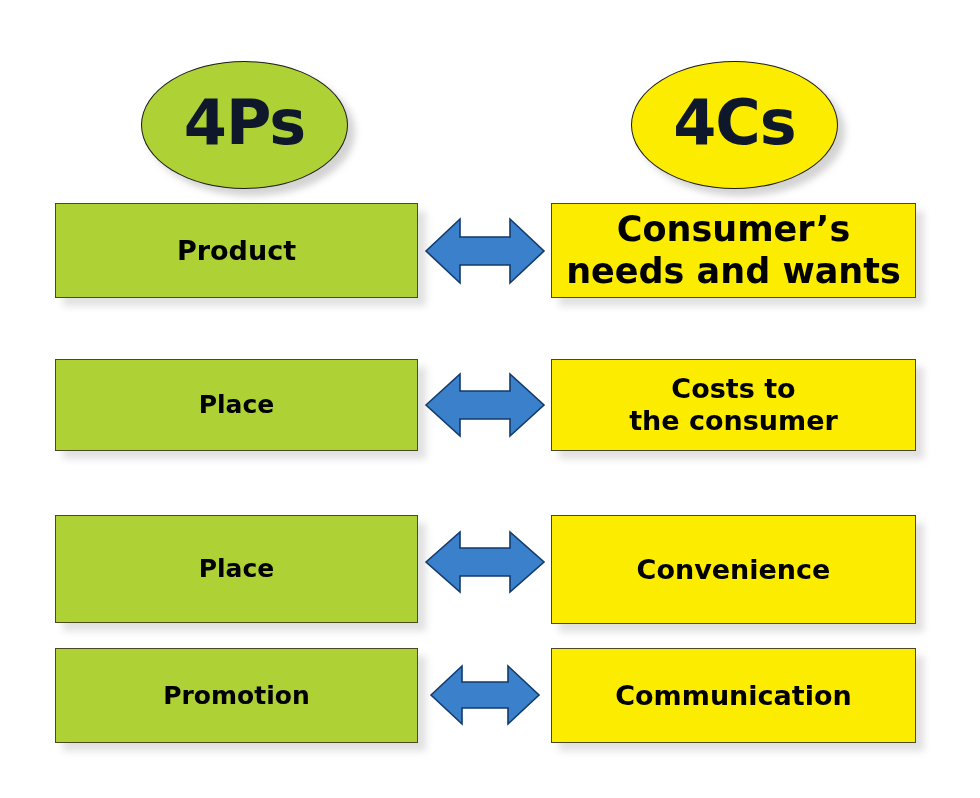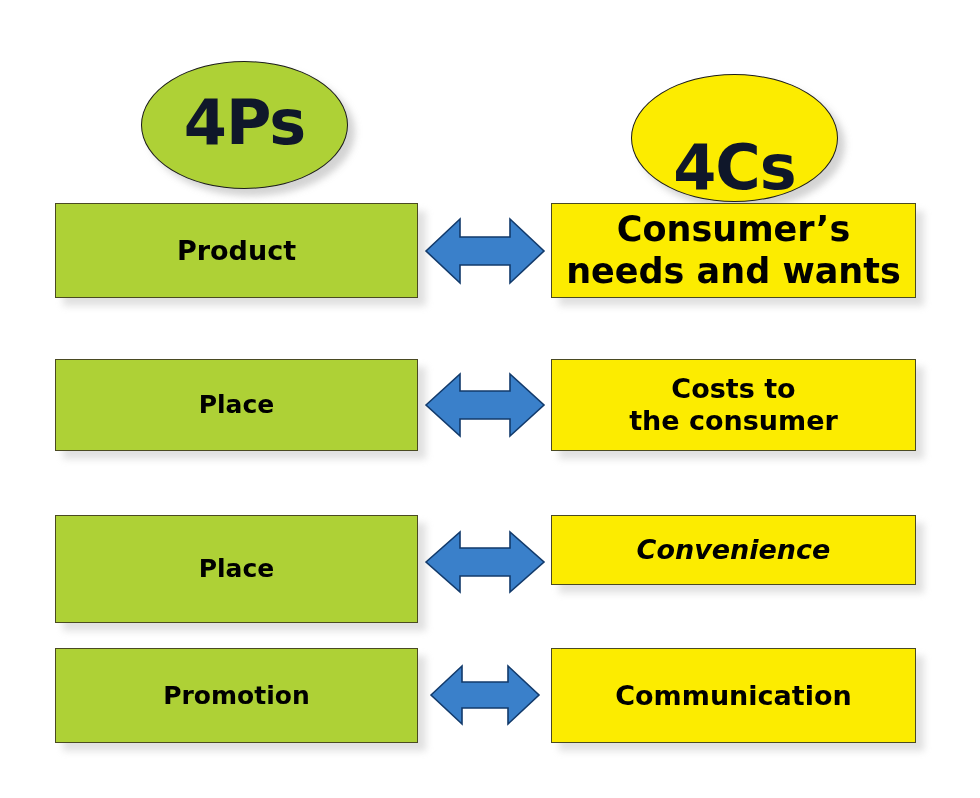--- a/index.html
+++ b/index.html
@@ -39,24 +39,23 @@
     transform: translateY(-2px);
   }
   #ellipse-ps {
     left: 141px;
     top: 61px;
     width: 207px;
     height: 128px;
   }
   #ellipse-cs {
     left: 631px;
-    top: 74px;
+    top: 61px;
     width: 207px;
     height: 128px;
-    align-items: flex-end;
   }
 
   
   .row {
     position: absolute;
     left: 0;
     width: 980px;
   }
 
   .concept-box {
@@ -142,21 +141,21 @@
     <div class="concept-box box-left" style="background:#aed136; top:515px; height:108px;">
       <div class="box-label" style="font-size:25px;">Place</div>
     </div>
 
     <div class="arrow-wrap" style="left:424px; top:527px; width:122px; height:70px;">
       <svg width="122" height="70" viewBox="0 0 122 70">
         <polygon points="2,35 36,5 36,21 86,21 86,5 120,35 86,65 86,49 36,49 36,65" fill="#3a80ca" stroke="#123a6b" stroke-width="1.6" stroke-linejoin="miter"></polygon>
       </svg>
     </div>
 
-    <div class="concept-box box-right" style="background:#fcec00; top:515px; height:70px;font-style:italic;">
+    <div class="concept-box box-right" style="background:#fcec00; top:515px; height:109px;">
       <div class="box-label" style="font-size:27px;">Convenience</div>
     </div>
   </div>
 
   <div class="row">
     <div class="concept-box box-left" style="background:#aed136; top:648px; height:95px;">
       <div class="box-label" style="font-size:25px;">Promotion</div>
     </div>
 
     <div class="arrow-wrap" style="left:429px; top:661px; width:112px; height:68px;">

